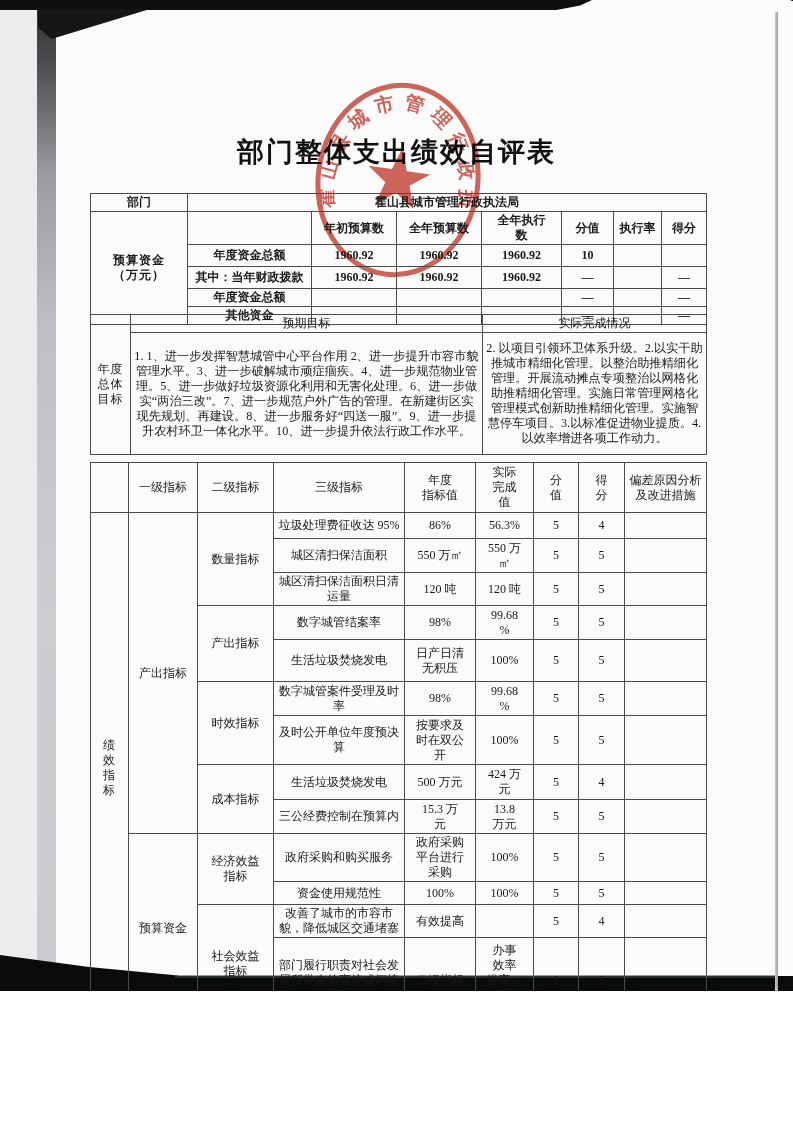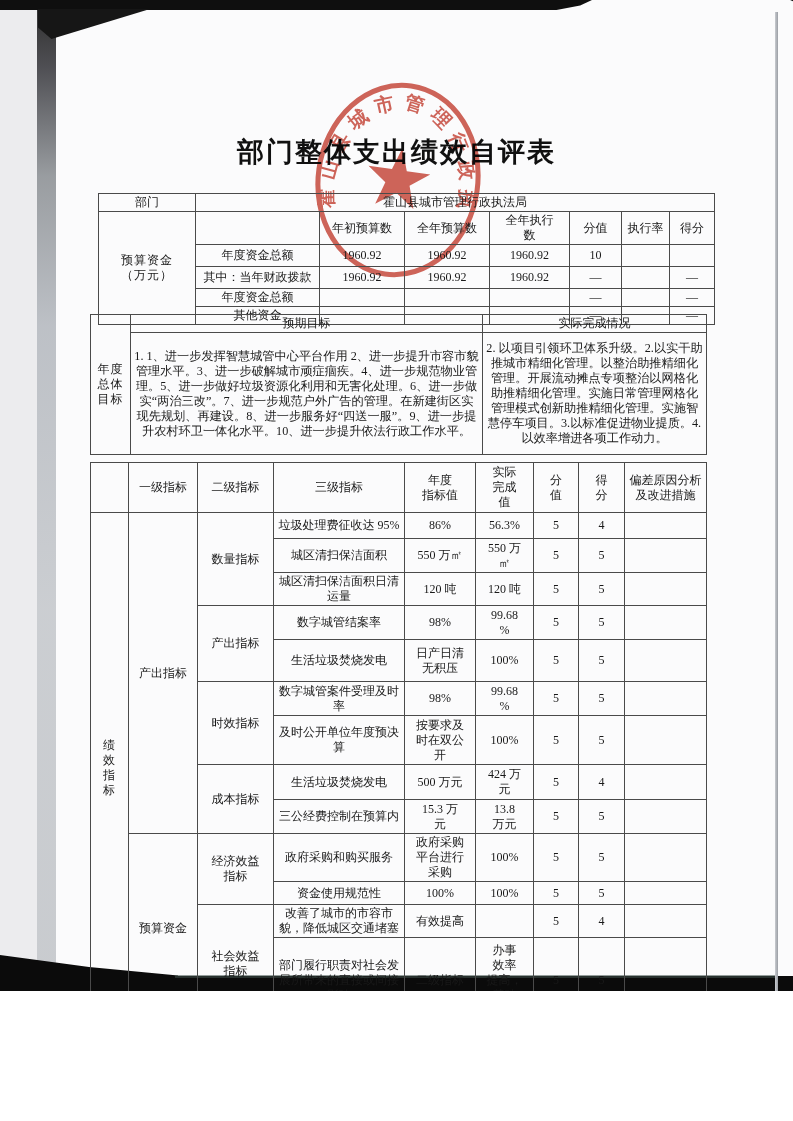--- a/index.html
+++ b/index.html
@@ -68,21 +68,21 @@
 
   <svg class="stamp" viewBox="0 0 170 200">
     <ellipse cx="85" cy="100" rx="79" ry="94" fill="none" stroke="#c4392b" stroke-width="5"></ellipse>
     <path id="stamp-arc" d="M 26,136 A 63,79 0 1 1 144,136" fill="none"></path>
     <text fill="#c4392b" font-size="19" font-weight="bold" letter-spacing="8" font-family="Liberation Sans, DejaVu Sans, sans-serif">
       <textPath href="#stamp-arc" startOffset="0">霍山县城市管理行政执法局</textPath>
     </text>
     <polygon fill="#c4392b" points="85,68 92.4,90.1 115.9,90.1 97.1,104 104.1,126.4 85,112.7 65.9,126.4 72.9,104 54.1,90.1 77.6,90.1"></polygon>
   </svg>
 
-  <table class="tbl" style="left:98px;top:193px;width:616px;">
+  <table class="tbl" style="left:90px;top:193px;width:616px;font-weight:bold;">
     <colgroup>
         <col style="width:97px">
         <col style="width:124px">
         <col style="width:85px">
         <col style="width:85px">
         <col style="width:80px">
         <col style="width:52px">
         <col style="width:48px">
         <col style="width:45px">
       </colgroup>

